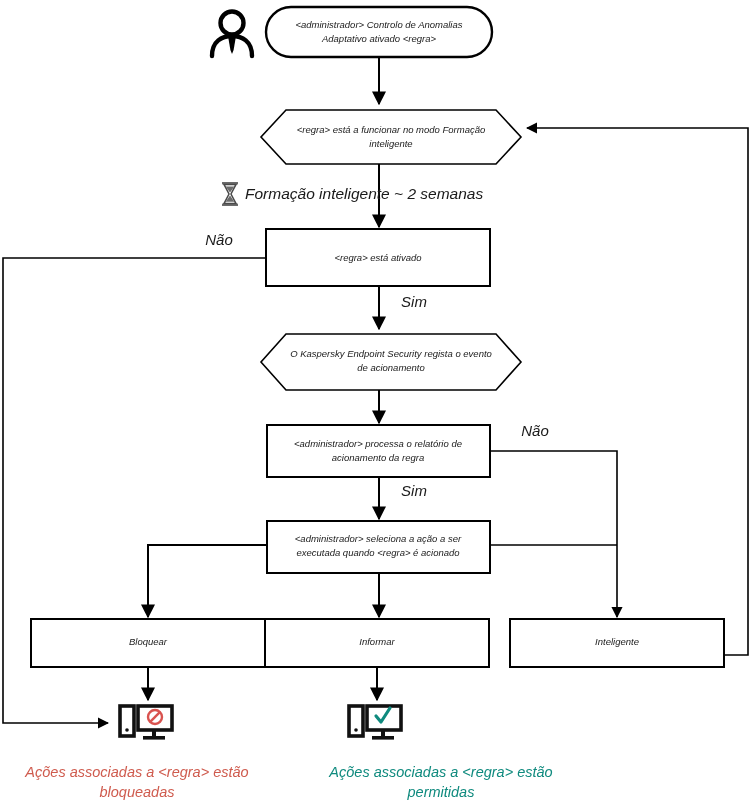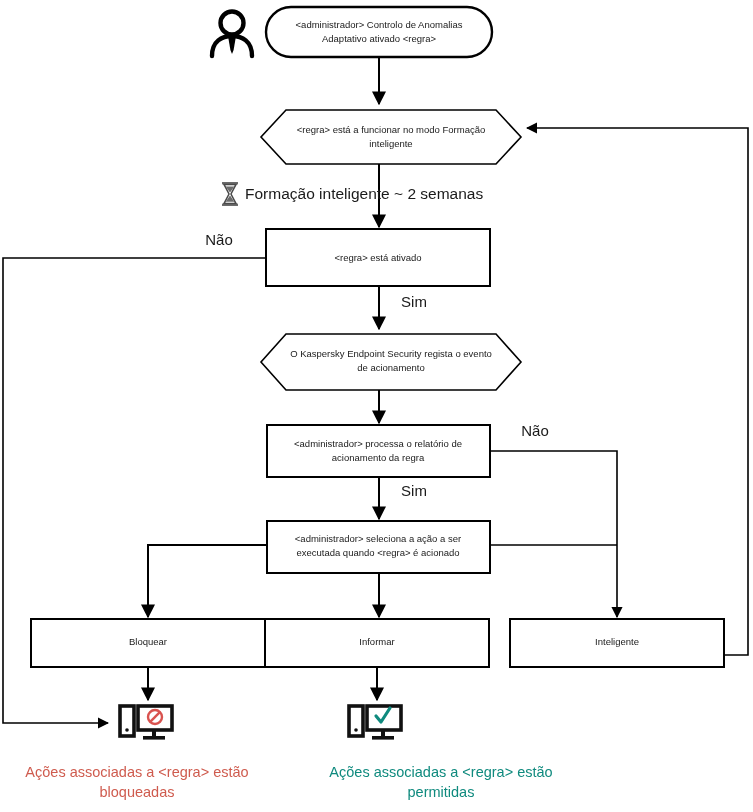--- a/index.html
+++ b/index.html
@@ -10,20 +10,21 @@
   body {
     width: 753px;
     height: 812px;
     font-family: "Liberation Sans", sans-serif;
     overflow: hidden;
   }
   #diagram-root {
     position: relative;
     width: 639px;
     height: 812px;
+    font-style: italic;
   }
   svg.flowchart {
     display: block;
     width: 753px;
     height: 812px;
   }
   .node-shape {
     fill: #ffffff;
     stroke: #000000;
     stroke-width: 2;

